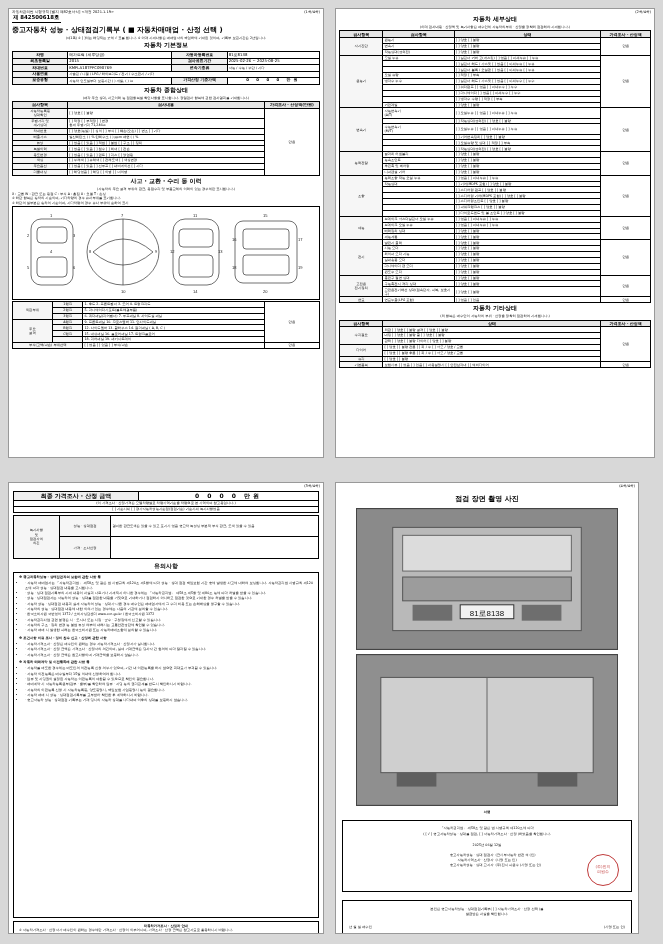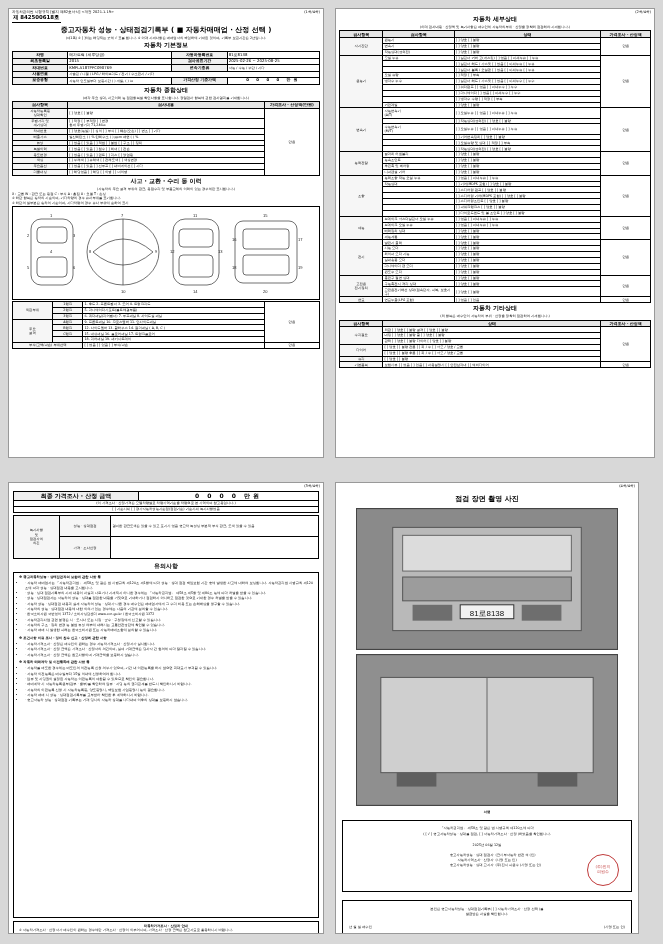--- a/index.html
+++ b/index.html
@@ -4,21 +4,21 @@
 <style>
   html,body{margin:0;padding:0;background:#d8d8d8;}
   body{width:663px;height:944px;font-family:"DejaVu Sans","Liberation Sans",sans-serif;font-size:4.2px;color:#000;}
   .sheetwrap{position:absolute;background:#fff;border:1px solid #999;box-sizing:border-box;overflow:hidden;}
   .p1{left:8px;top:8px;width:316px;height:450px;}
   .p2{left:335px;top:8px;width:320px;height:450px;}
   .p3{left:8px;top:482px;width:316px;height:452px;}
   .p4{left:335px;top:482px;width:304px;height:452px;}
   .pgtop{font-size:3.6px;display:flex;justify-content:space-between;padding:1px 3px 0 3px;}
   .pgtop .r{letter-spacing:0;}
-  .ttl{text-align:center;font-weight:bold;font-size:7px;margin:2px 0 1px 0;}
+  .ttl{text-align:left;font-weight:bold;font-size:7px;margin:2px 0 1px 0;}
   .ttl2{text-align:center;font-weight:bold;font-size:6px;margin:1px 0;}
   .subttl{text-align:center;font-size:3.6px;margin-bottom:1px;}
   table{border-collapse:collapse;width:100%;table-layout:fixed;}
   td,th{border:0.4px solid #000;padding:0.3px 1px;font-size:3.9px;line-height:1.25;vertical-align:middle;}
   .lab{background:#efefef;text-align:center;font-weight:bold;}
   .lab2{background:#f6f6f6;text-align:center;}
   .c{text-align:center;}
   .l{text-align:left;}
   .r{text-align:right;}
   .nb{border:none;}

